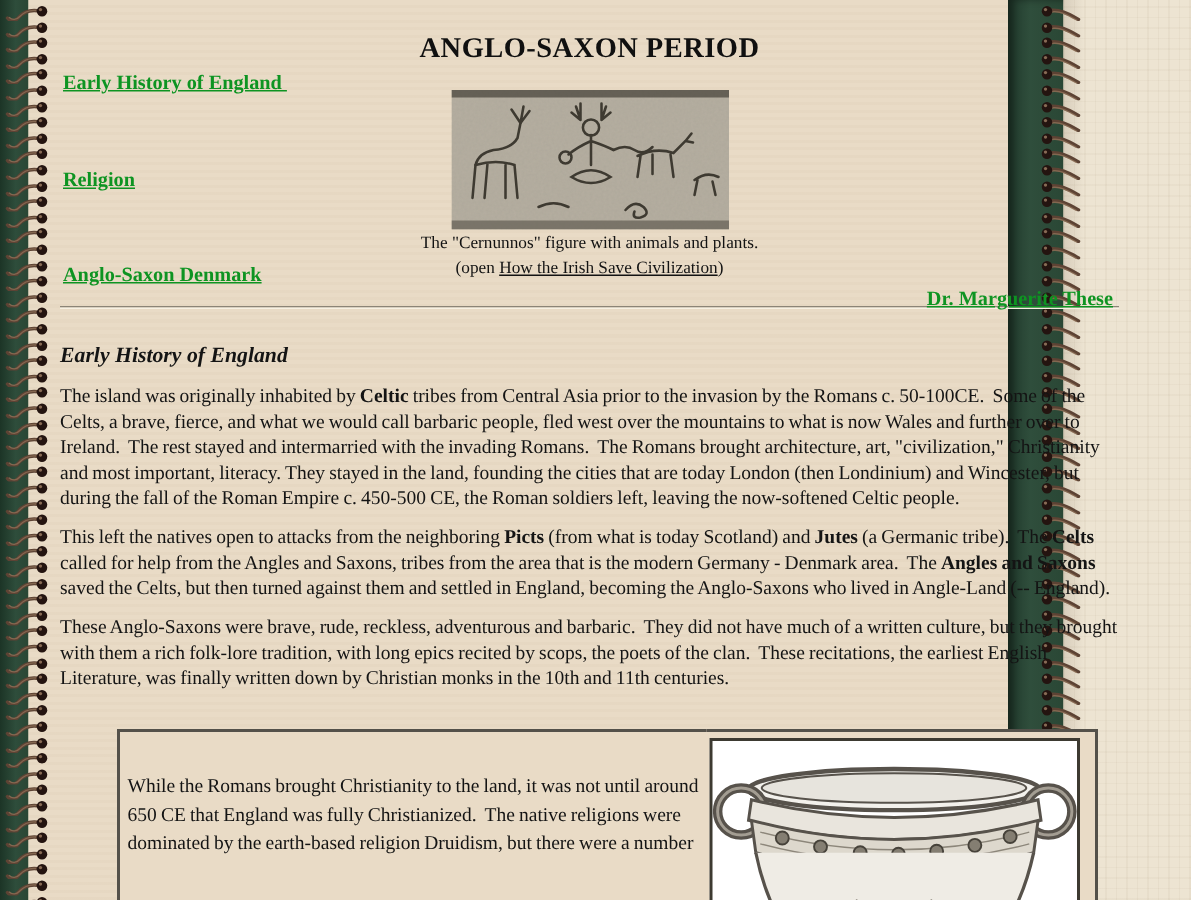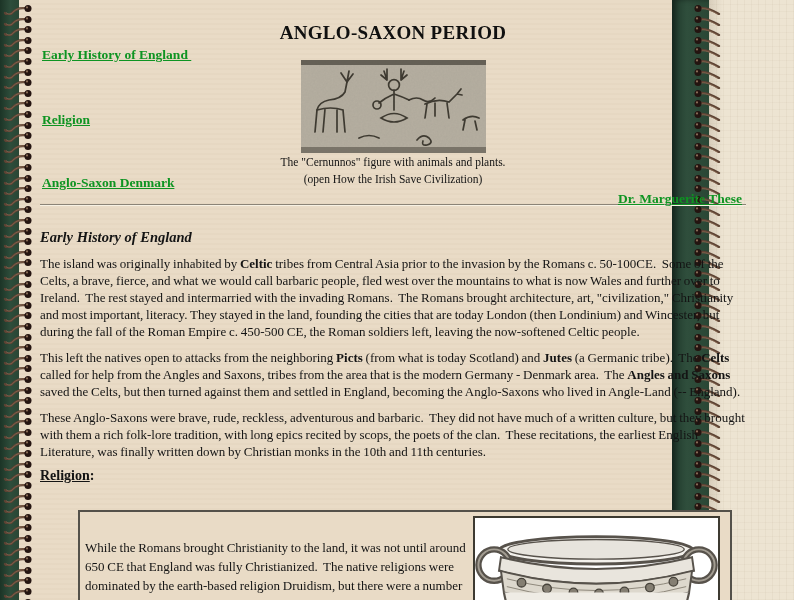--- a/index.html
+++ b/index.html
@@ -36,21 +36,21 @@
 
   .nav-link { position:absolute; left:42px; font-size:13.5px; font-weight:bold;
     color:var(--link-green,#0e9422); text-decoration:underline; white-space:pre; cursor:pointer; }
   .nav-link.n0 { top:47px; }
   .nav-link.n1 { top:112px; }
   .nav-link.n2 { top:175px; }
 
   .figure-block { margin:16px 0 0; text-align:center; }
   .relief-img { display:block; margin:0 auto; width:185px; height:93px; }
   .caption { font-size:11.5px; line-height:13.5px; color:#131313; margin-top:3px; }
-  .caption .book-link { color:#131313; cursor:pointer;text-align:right; }
+  .caption .book-link { color:#131313; text-decoration:underline; cursor:pointer;text-align:right; }
 
   .byline { position:absolute; top:191px; right:52px; font-size:13.5px; font-weight:bold;
     color:var(--link-green,#0e9422); text-decoration:underline; cursor:pointer; }
 
   .rule { margin:18px 0 0; border:0; height:0;
     border-top:1px solid #8b8477; border-bottom:1px solid #f7f1e3; }
 
   .section-heading { margin:23px 0 0; font-size:14.5px; font-weight:bold; font-style:italic; }
 
   .body-par { margin:9px 0 0; font-size:13px; line-height:17px; word-spacing:-0.5px; white-space:pre-wrap; }
@@ -767,21 +767,20 @@
   <hr class="rule">
 
   <h2 class="section-heading">Early History of England</h2>
 
   <p class="body-par"><span>The island was originally inhabited by </span><span class="b">Celtic</span><span> tribes from Central Asia prior to the invasion by the Romans c. 50-100CE.  Some of the Celts, a brave, fierce, and what we would call barbaric people, fled west over the mountains to what is now Wales and further over to Ireland.  The rest stayed and intermarried with the invading Romans.  The Romans brought architecture, art, "civilization," Christianity and most important, literacy. They stayed in the land, founding the cities that are today London (then Londinium) and Wincester, but during the fall of the Roman Empire c. 450-500 CE, the Roman soldiers left, leaving the now-softened Celtic people.</span></p>
 
   <p class="body-par"><span>This left the natives open to attacks from the neighboring </span><span class="b">Picts</span><span> (from what is today Scotland) and </span><span class="b">Jutes</span><span> (a Germanic tribe).  The </span><span class="b">Celts</span><span> called for help from the Angles and Saxons, tribes from the area that is the modern Germany - Denmark area.  The </span><span class="b">Angles and Saxons</span><span> saved the Celts, but then turned against them and settled in England, becoming the Anglo-Saxons who lived in Angle-Land (-- England).</span></p>
 
   <p class="body-par"><span>These Anglo-Saxons were brave, rude, reckless, adventurous and barbaric.  They did not have much of a written culture, but they brought with them a rich folk-lore tradition, with long epics recited by scops, the poets of the clan.  These recitations, the earliest English Literature, was finally written down by Christian monks in the 10th and 11th centuries.</span></p>
 
-  <h3 class="religion-heading"><span class="u">Religion</span><span>:</span></h3>
 
   <table class="info-box">
     <tbody>
         <tr>
       <td class="box-text-cell">While the Romans brought Christianity to the land, it was not until around 650 CE that England was fully Christianized.  The native religions were dominated by the earth-based religion Druidism, but there were a number</td>
       <td class="box-img-cell">
         <div class="cauldron-frame">
           <svg viewBox="0 0 243 200" width="243" height="196" xmlns="http://www.w3.org/2000/svg">
             <rect x="0" y="0" width="243" height="200" fill="#ffffff"></rect>
             <g stroke="#57524b" fill="none">

